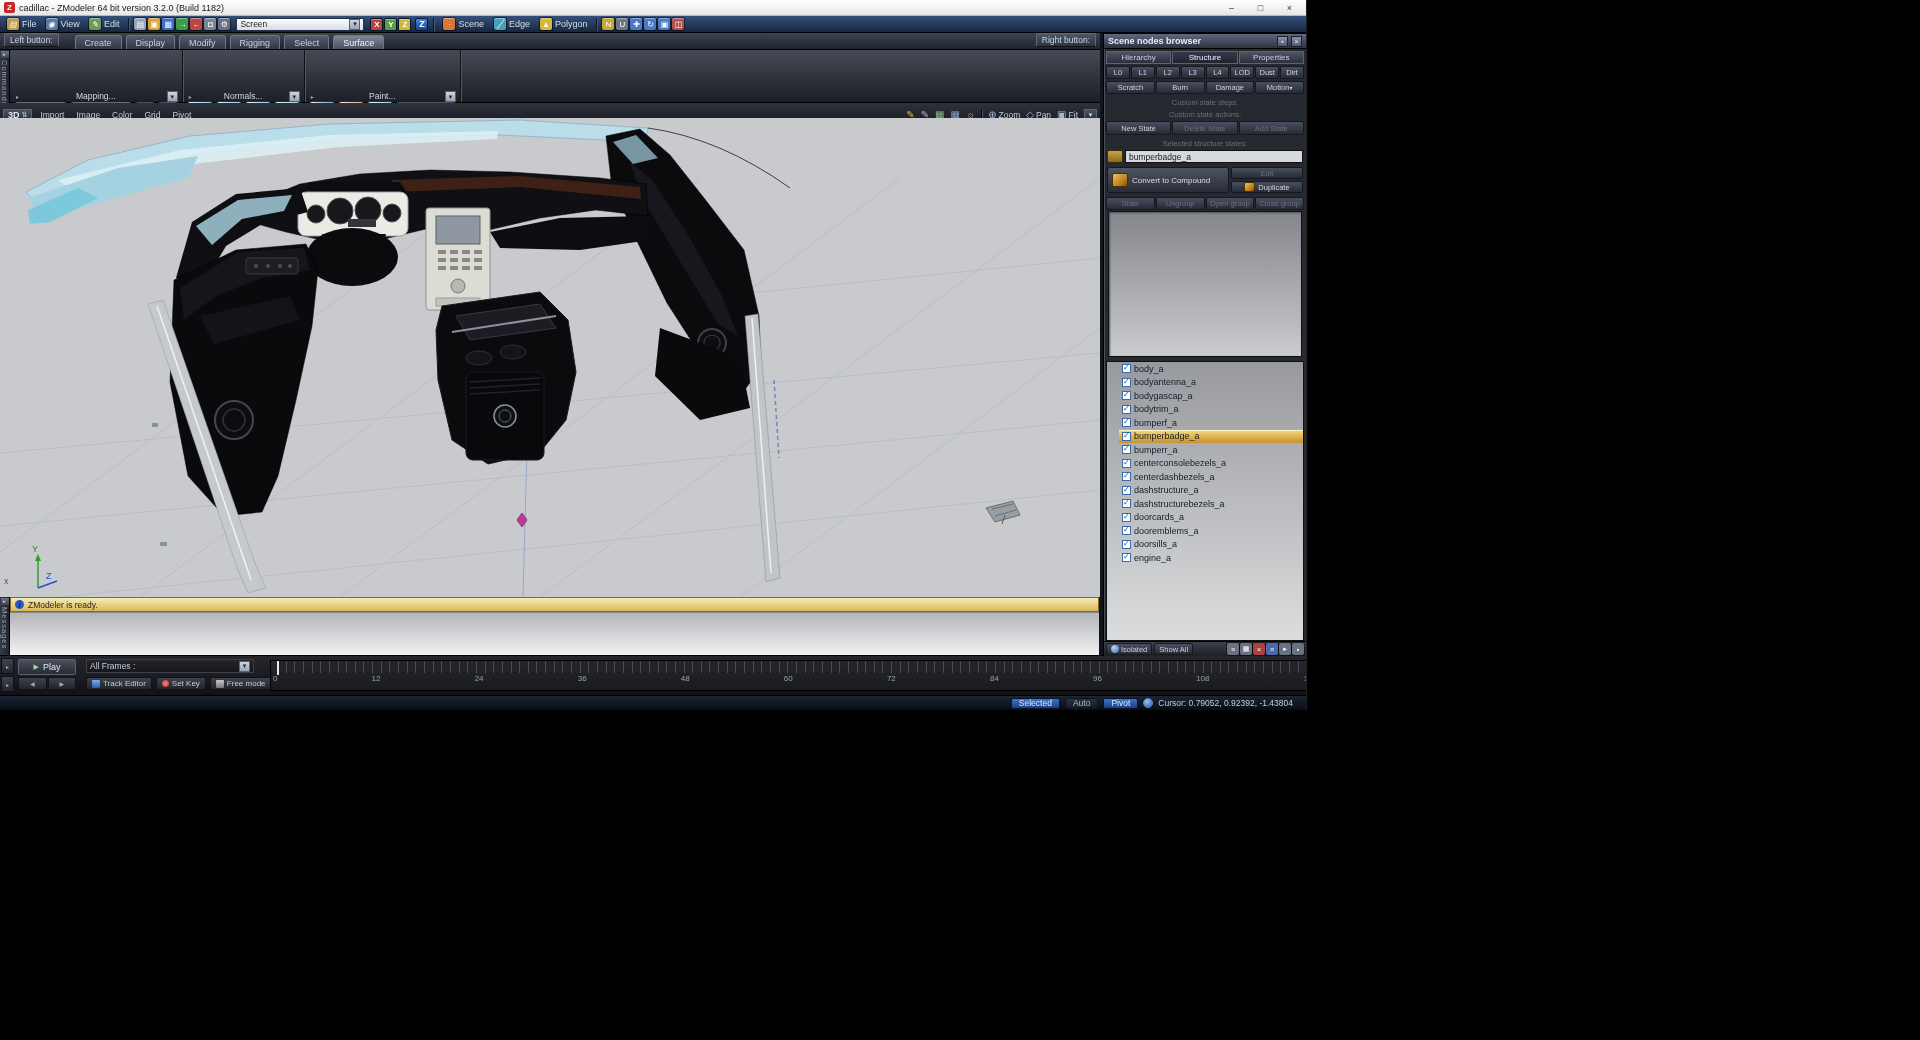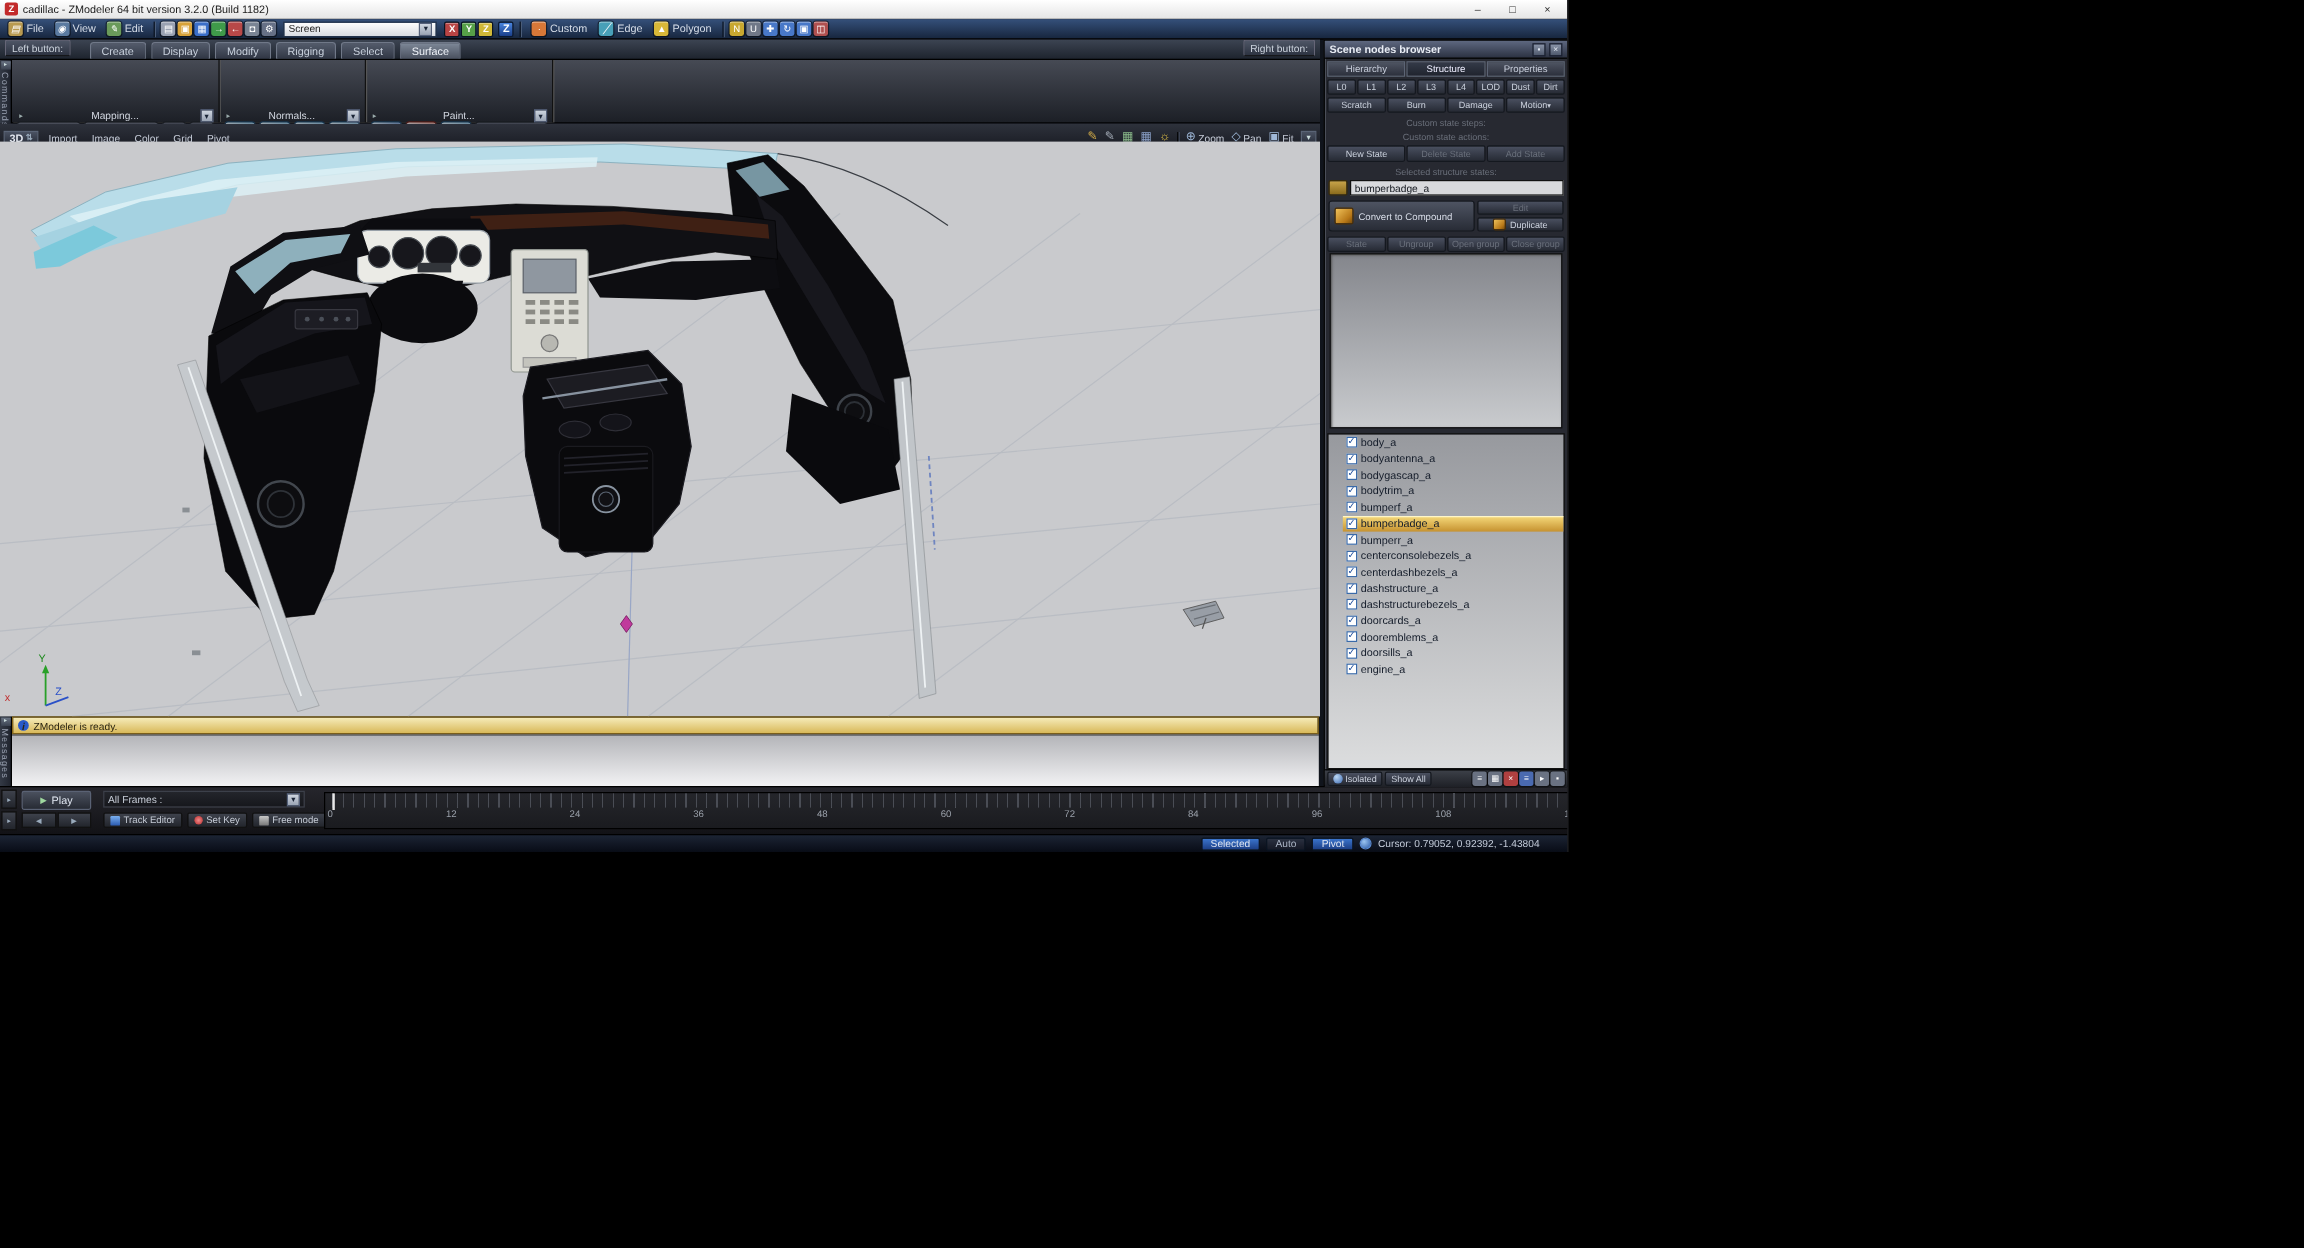--- a/index.html
+++ b/index.html
@@ -161,21 +161,21 @@
     background-image:repeating-linear-gradient(90deg,#4a4d55 0 1px,transparent 1px 8.65px),
                      repeating-linear-gradient(90deg,#7a7e88 0 1px,transparent 1px 103.8px); }
   .ruler-nums { position:absolute; left:2px; right:2px; top:13px; display:flex;
     justify-content:space-between; }
   .tick-num { font-size:8px; color:#9aa0aa; }
   .playhead { position:absolute; left:6px; top:0; width:2px; height:14px; background:#e8e8e8; }
 
   
   .statusbar { position:absolute; top:695px; left:0; width:1307px; height:15px;
     background:linear-gradient(#1c2434,#080c16); display:flex; align-items:center; border-top:1px solid #000; }
-  .sb-right { margin-left:auto; display:flex; align-items:center; gap:5px; padding-right:24px; }
+  .sb-right { margin-left:auto; display:flex; align-items:center; gap:5px; padding-right:14px; }
   .sb-btn { font-size:8.5px; color:#dfe6f2; padding:0 7px; height:11px; display:inline-flex;
     align-items:center; border-radius:2px; border:1px solid #0a1422; }
   .sb-btn.blue { background:linear-gradient(#3a74cc,#1c3e84); }
   .sb-btn.dark { background:linear-gradient(#2a3040,#161a26); color:#aab4c4; }
   .globe-ic { width:10px; height:10px; border-radius:50%; border:1px solid #5a8ad0;
     background:radial-gradient(circle at 35% 30%, #9ac4f0, #2a5aa8); }
   .cursor-text { font-size:8.5px; color:#c2cad8; }
 
   
   .rpanel { position:absolute; top:33px; left:1103px; width:204px; height:622px; background:#272931;
@@ -286,21 +286,21 @@
       <span class="axis-tg" style="background: rgb(184, 68, 68);">X</span>
           <span class="axis-tg" style="background: rgb(86, 160, 72);">Y</span>
           <span class="axis-tg" style="background: rgb(208, 184, 56);">Z</span>
         </div>
       <span class="z-ic">Z</span>
       <span class="mb-sep"></span>
       <div class="mode-btns">
 
       <span class="mode-btn">
           <i class="icon12" style="background: rgb(216, 120, 56);">∙</i>
-          <span>Custom</span>
+          <span>Scene</span>
         </span>
           <span class="mode-btn">
           <i class="icon12" style="background: rgb(72, 160, 184);">╱</i>
           <span>Edge</span>
         </span>
           <span class="mode-btn">
           <i class="icon12" style="background: rgb(216, 184, 56);">▲</i>
           <span>Polygon</span>
         </span>
         </div>

